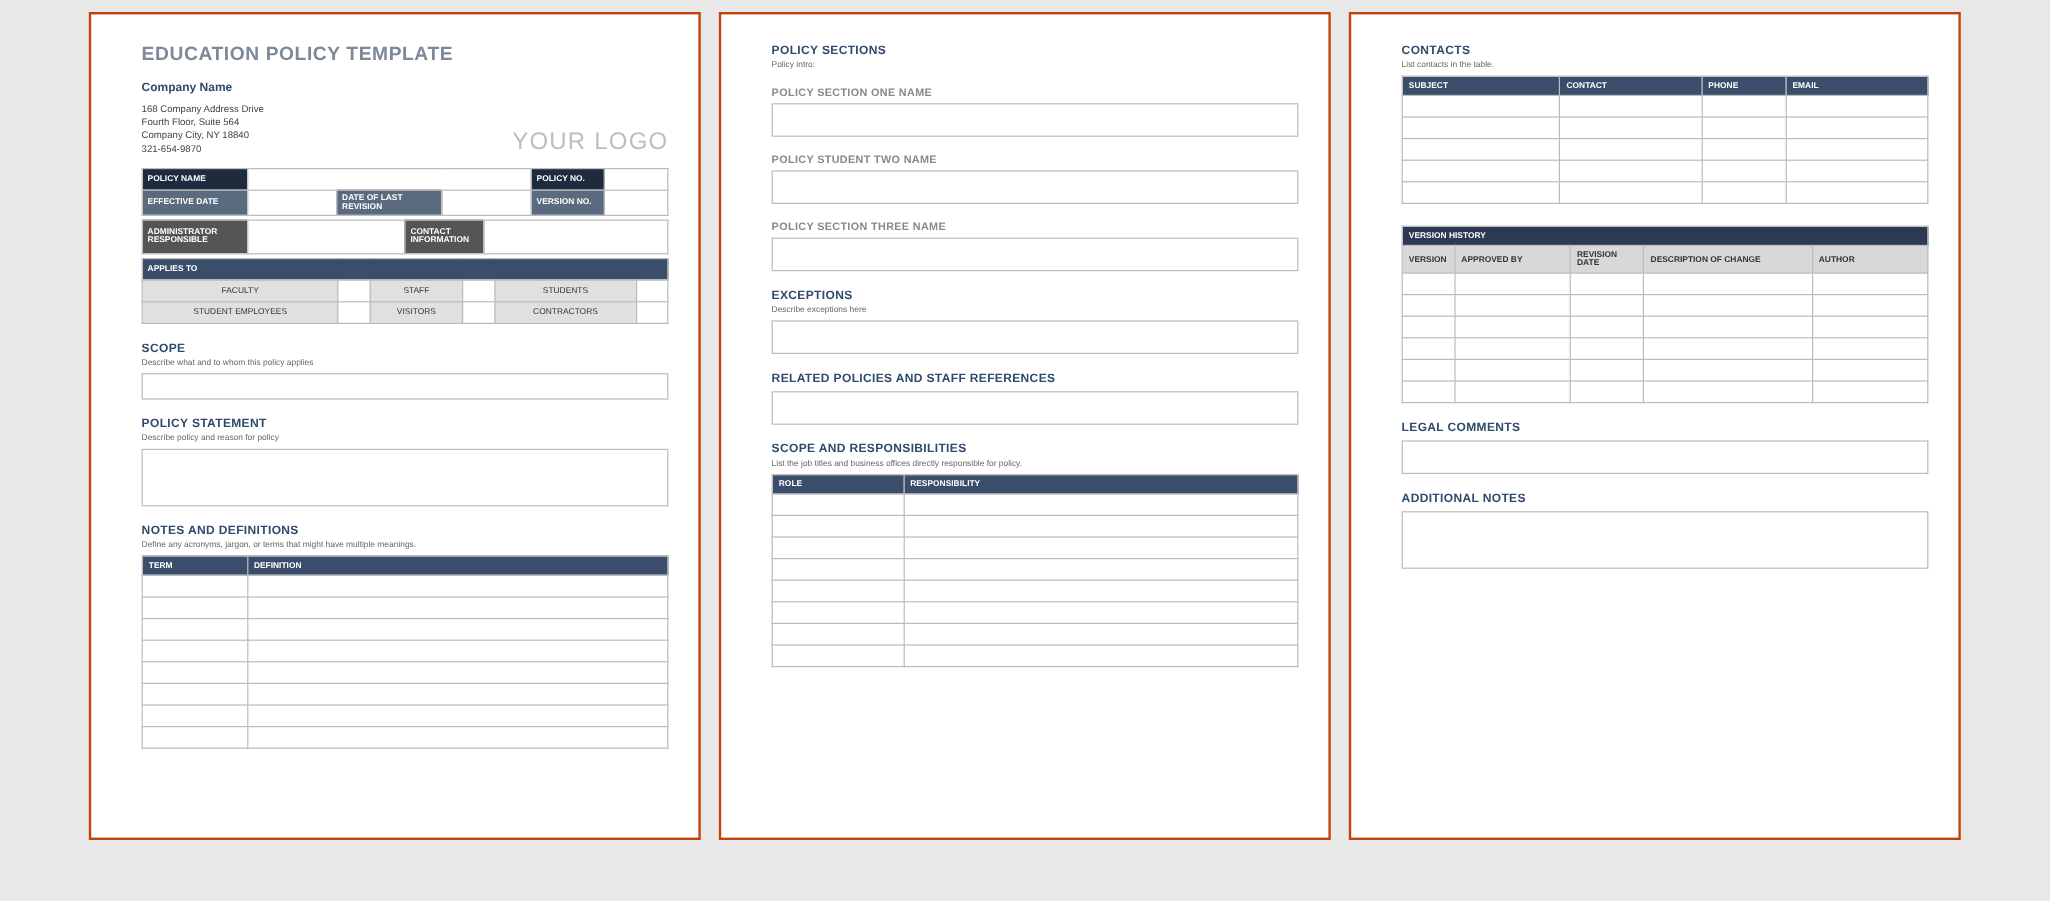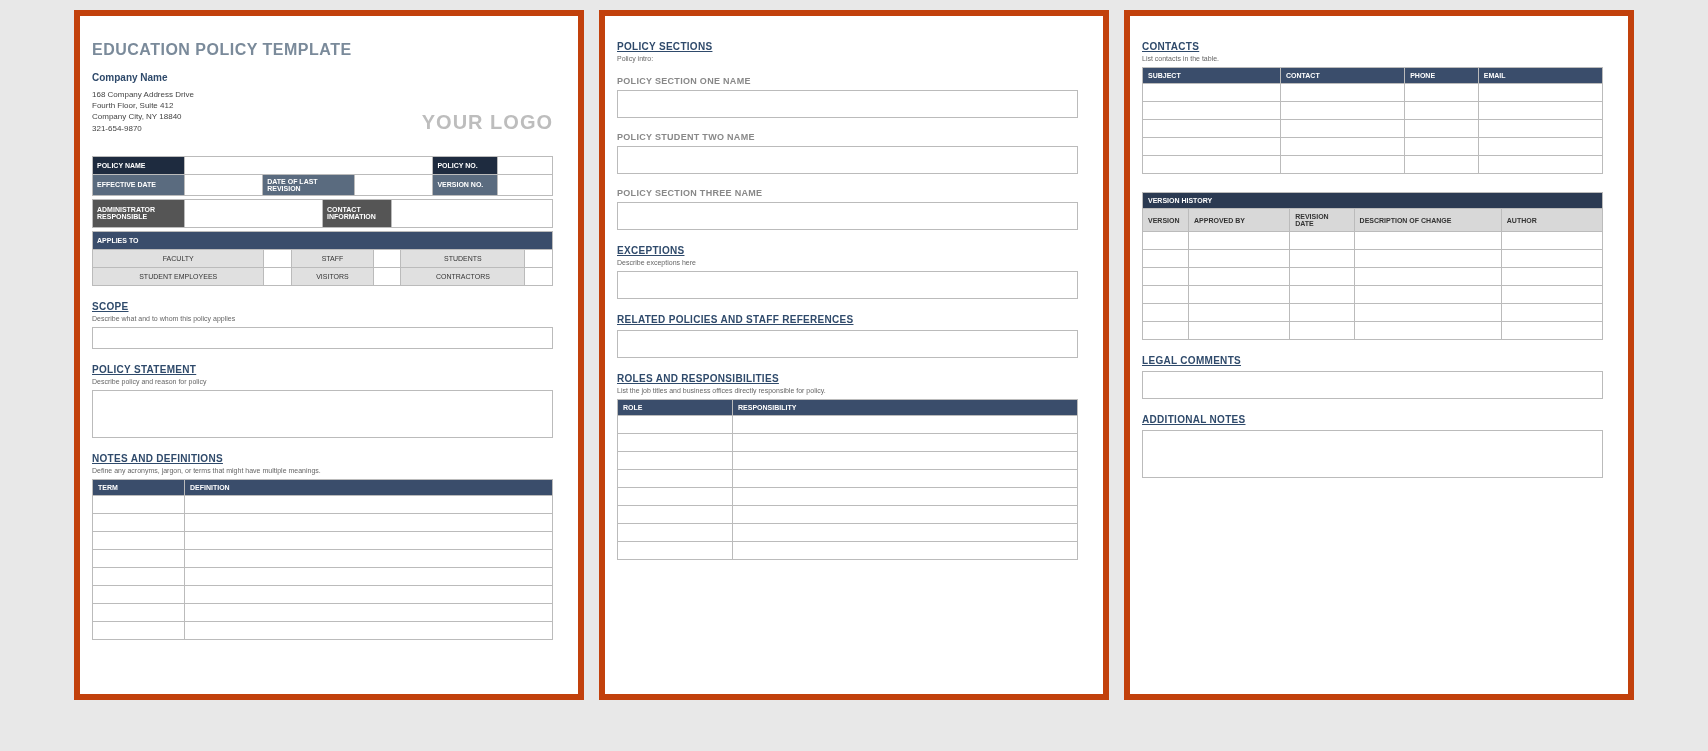--- a/index.html
+++ b/index.html
@@ -7,54 +7,54 @@
     background: #e8e8e8;
     font-family: Arial, Helvetica, sans-serif;
     padding: 10px;
     display: flex;
     gap: 15px;
     justify-content: center;
     align-items: flex-start;
   }
   .page {
     background: #fff;
-    border: 6px solid #c2410c;
+    border: 2px solid #c2410c;
     width: 510px;
     min-height: 690px;
-    padding: 25px 25px 25px 12px;
+    padding: 25px 25px 25px 42px;
     font-size: 9px;
     color: #333;
   }
   .title {
     color: #7a8a9a;
     font-weight: bold;
     font-size: 16px;
     letter-spacing: 0.5px;
     margin-bottom: 12px;
   }
   .header-block {
     display: flex;
     justify-content: space-between;
     align-items: flex-end;
-    margin-bottom: 22px;
+    margin-bottom: 10px;
   }
   .company-info {
     font-size: 8px;
     color: #444;
     line-height: 1.4;
   }
   .company-name {
     color: #2f4a6b;
     font-weight: bold;
     font-size: 10px;
     margin-bottom: 4px;
   }
   .logo-placeholder {
     color: #bdbdbd;
-    font-weight: bold;
+    font-weight: normal;
     font-size: 20px;
     letter-spacing: 1px;
   }
   .meta-table {
     border-collapse: collapse;
     width: 100%;
     margin-bottom: 3px;
     font-size: 7px;
   }
   .meta-table td {
@@ -70,21 +70,20 @@
   .cell-lightgray { background: #e0e0e0; text-align: center; font-size: 7px; }
   .cell-white-small { background: #fff; text-align: center; font-size: 7px; }
 
   .section-heading {
     color: #2f4a6b;
     font-weight: bold;
     font-size: 10px;
     margin-top: 15px;
     margin-bottom: 3px;
     letter-spacing: 0.3px;
-    text-decoration: underline;
   }
   .section-sub {
     font-size: 7px;
     color: #666;
     margin-bottom: 5px;
   }
   .input-box {
     width: 100%;
     border: 1px solid #bbb;
     background: #fff;
@@ -133,21 +132,21 @@
 </style>
 </head>
 <body>
 
 <div class="page">
   <div class="title">EDUCATION POLICY TEMPLATE</div>
   <div class="header-block">
     <div class="company-info">
       <div class="company-name">Company Name</div>
       <div>168 Company Address Drive</div>
-      <div>Fourth Floor, Suite 412</div>
+      <div>Fourth Floor, Suite 564</div>
       <div>Company City, NY  18840</div>
       <div>321-654-9870</div>
     </div>
     <div class="logo-placeholder">YOUR LOGO</div>
   </div>
 
   <table class="meta-table">
     <tbody>
         <tr>
       <td class="cell-darknavy" style="width:20%">POLICY NAME</td>
@@ -266,21 +265,21 @@
   <div class="sub-heading">POLICY SECTION THREE NAME</div>
   <div class="input-box med"></div>
 
   <div class="section-heading">EXCEPTIONS</div>
   <div class="section-sub">Describe exceptions here</div>
   <div class="input-box med"></div>
 
   <div class="section-heading">RELATED POLICIES AND STAFF REFERENCES</div>
   <div class="input-box med" style="margin-top:5px"></div>
 
-  <div class="section-heading">ROLES AND RESPONSIBILITIES</div>
+  <div class="section-heading">SCOPE AND RESPONSIBILITIES</div>
   <div class="section-sub">List the job titles and business offices directly responsible for policy.</div>
   <table class="data-table">
     <tbody>
         <tr>
       <th style="width:25%">ROLE</th>
       <th>RESPONSIBILITY</th>
     </tr>
     <tr>
           <td></td>
           <td></td>

